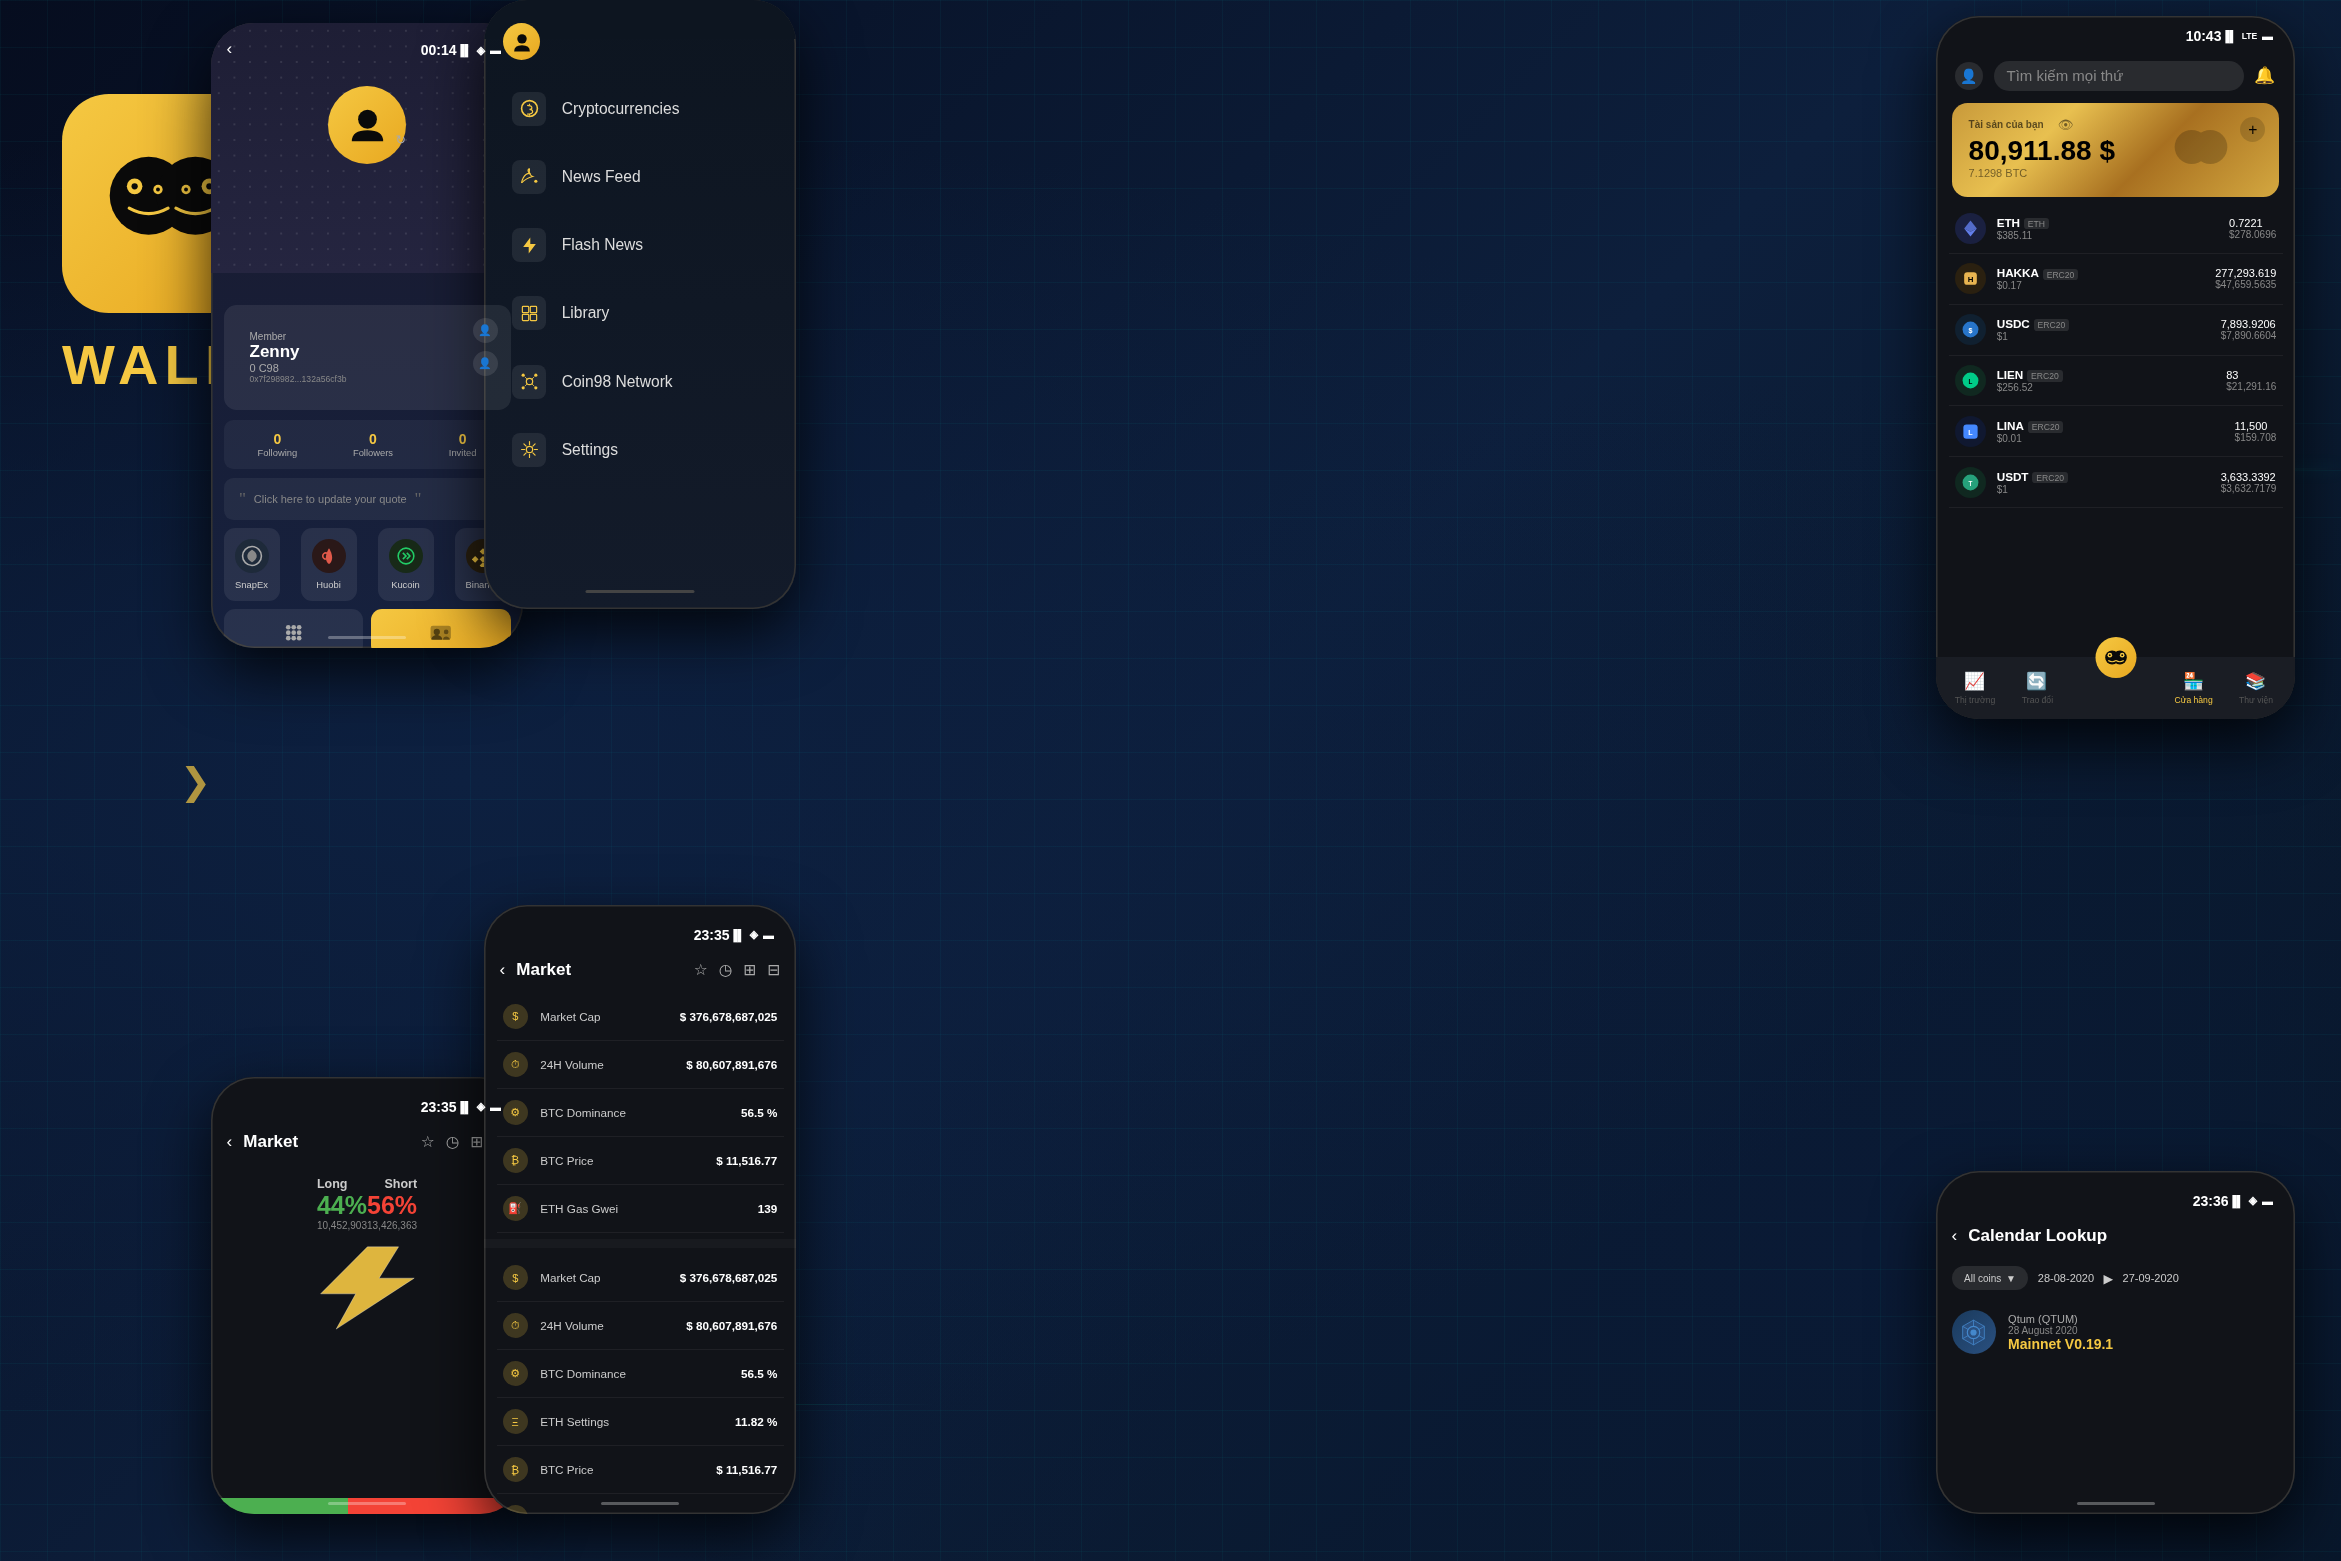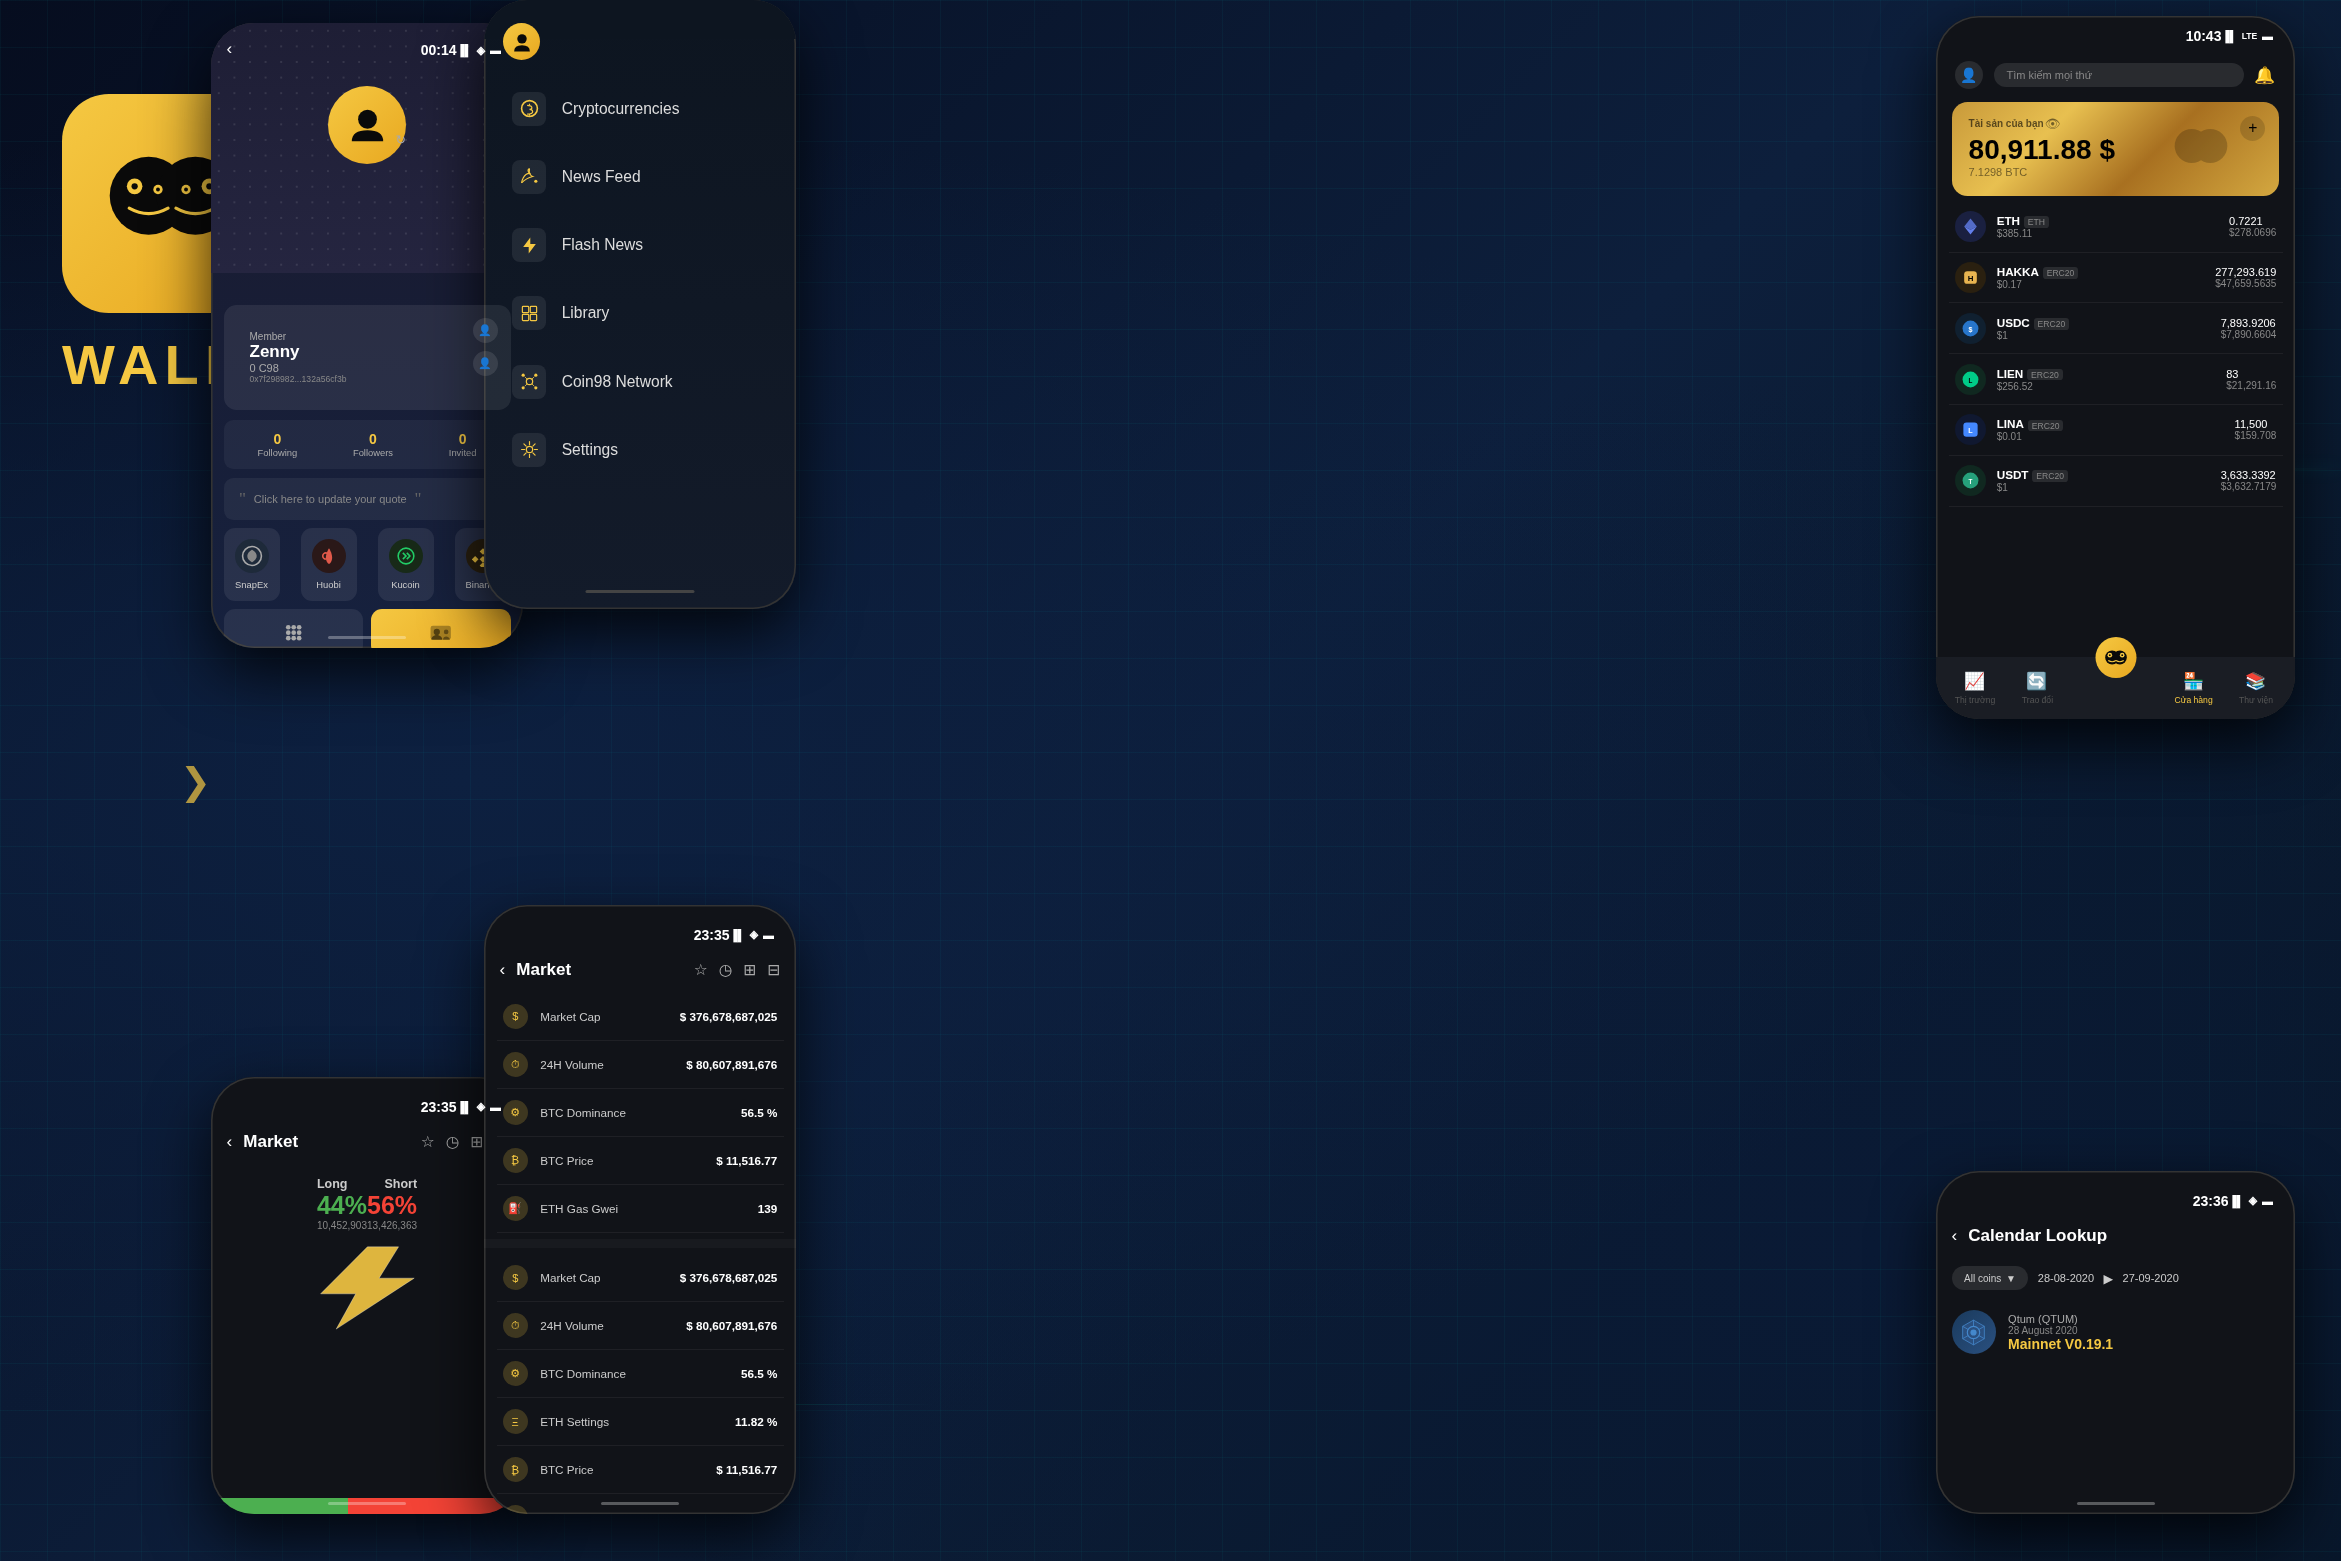--- a/index.html
+++ b/index.html
@@ -373,21 +373,21 @@
       justify-content: space-between;
       padding: 12.5px 19px 6.2px;
     }
 
     .wallet-search {
       flex: 1;
       background: rgba(255,255,255,0.1);
       border-radius: 15.6px;
       padding: 6.2px 12.5px;
       color: #888;
-      font-size: 11px;
+      font-size: 15px;
       margin: 0 11px;
     }
 
     .wallet-card {
       margin: 6.2px 15.6px;
       height: 94px;
       background: linear-gradient(135deg, #c8993a 0%, #e8c050 30%, #a87020 60%, #d4a840 100%);
       border-radius: 15.6px;
       padding: 14px 17px;
       position: relative;
@@ -989,21 +989,21 @@
     </div>
   </div>
 
   <div class="wallet-header">
     <div style="width:28px;height:28px;border-radius:50%;background:rgba(255,255,255,0.1);display:flex;align-items:center;justify-content:center;color:#fff;font-size:14px;">👤</div>
     <div class="wallet-search">Tìm kiếm mọi thứ</div>
     <div style="color:#fff;font-size:17px;">🔔</div>
   </div>
 
   <div class="wallet-card">
-    <div style="display:flex;align-items:center;gap:1px;">
+    <div style="display:flex;align-items:center;gap:14px;">
       <span class="wallet-card-label">Tài sản của bạn</span>
       <span style="color:rgba(0,0,0,0.5);font-size:12.5px;">👁</span>
     </div>
     <div class="wallet-card-amount">80,911.88 $</div>
     <div class="wallet-card-btc">7.1298 BTC</div>
 
     <div style="position:absolute;right:47px;top:50%;transform:translateY(-50%);opacity:0.2;">
       <svg width="62" height="47" viewBox="0 0 80 60" fill="none">
         <circle cx="28" cy="28" r="22" fill="#000"></circle>
         <circle cx="52" cy="28" r="22" fill="#000"></circle>

